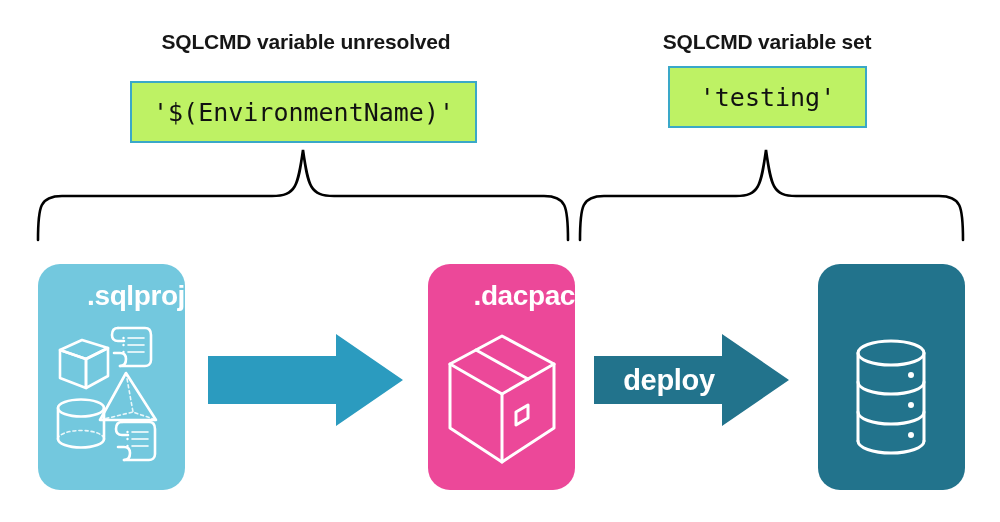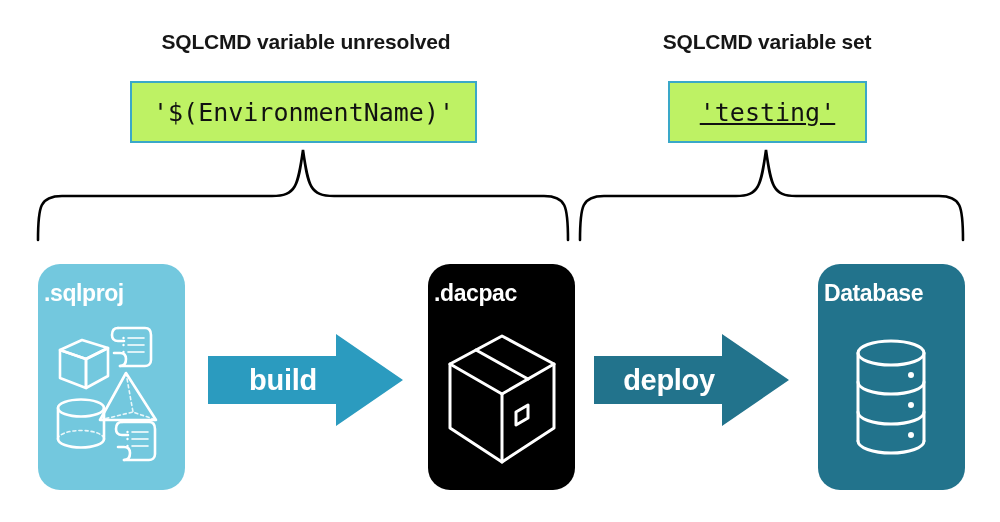--- a/index.html
+++ b/index.html
@@ -40,21 +40,21 @@
     background: #bef264;
     display: flex;
     align-items: center;
     justify-content: center;
     font-family: "DejaVu Sans Mono", monospace;
     font-size: 25px;
     color: #111111;
     letter-spacing: 0px;
   }
   #code-box-left  { left: 130px; top: 81px; width: 347px; height: 62px; }
-  #code-box-right { left: 668px; top: 81px; width: 199px; height: 62px; text-decoration: underline; }
+  #code-box-right { left: 668px; top: 66px; width: 199px; height: 62px; }
 
   
   .brace-svg {
     position: absolute;
     top: 0;
     left: 0;
     width: 1000px;
     height: 522px;
     pointer-events: none;
   }
@@ -66,37 +66,36 @@
     top: 264px;
     width: 147px;
     height: 226px;
     overflow: hidden;
   }
   .stage-label {
     position: absolute;
     top: 16px;
     left: 0;
     width: 100%;
-    text-align: left;
+    text-align: right;
     font-family: "Liberation Sans", sans-serif;
     font-weight: bold;
-    font-size: 23px;
+    font-size: 28px;
     color: #ffffff;
     letter-spacing: -0.4px;
-    margin-left: 6px;
   }
   .stage-icon {
     position: absolute;
     left: 0;
     top: 52px;
     width: 100%;
     height: 168px;
   }
   #box-sqlproj  { left: 38px;  background: #73C8DE; }
-  #box-dacpac   { left: 428px; background: #000000; }
+  #box-dacpac   { left: 428px; background: #ec4899; }
   #box-database { left: 818px; background: #22738C; }
 
   
   .arrow-wrap {
     position: absolute;
     top: 334px;
     width: 195px;
     height: 92px;
   }
   #arrow-build  { left: 208px; }
@@ -208,21 +207,20 @@
         </g>
 
       </g>
     </svg>
   </div>
 
   <div class="arrow-wrap" id="arrow-build">
     <svg viewBox="0 0 195 92" width="195" height="92">
       <polygon points="0,22 128,22 128,0 195,46 128,92 128,70 0,70" fill="#2B9BBF"></polygon>
     </svg>
-    <div class="arrow-label">build</div>
   </div>
 
   <div class="stage-box" id="box-dacpac">
     <div class="stage-label">.dacpac</div>
     <svg class="stage-icon" viewBox="0 0 147 168">
       <g fill="none" stroke="#ffffff" stroke-width="3" stroke-linejoin="round" stroke-linecap="round">
 
         <path d="M 22,48 L 74,20 L 126,48 L 126,112 L 74,146 L 22,112 Z"></path>
 
         <path d="M 22,48 L 74,78 L 126,48"></path>
@@ -237,21 +235,20 @@
   </div>
 
   <div class="arrow-wrap" id="arrow-deploy">
     <svg viewBox="0 0 195 92" width="195" height="92">
       <polygon points="0,22 128,22 128,0 195,46 128,92 128,70 0,70" fill="#22738C"></polygon>
     </svg>
     <div class="arrow-label">deploy</div>
   </div>
 
   <div class="stage-box" id="box-database">
-    <div class="stage-label">Database</div>
     <svg class="stage-icon" viewBox="0 0 147 168">
       <g fill="none" stroke="#ffffff" stroke-width="3" stroke-linejoin="round" stroke-linecap="round">
         <ellipse cx="73" cy="37" rx="33" ry="12"></ellipse>
         <path d="M 40,37 L 40,125"></path>
         <path d="M 106,37 L 106,125"></path>
         <path d="M 40,125 C 40,131.6 54.8,137 73,137 C 91.2,137 106,131.6 106,125"></path>
         <path d="M 40,66 C 40,72.6 54.8,78 73,78 C 91.2,78 106,72.6 106,66"></path>
         <path d="M 40,96 C 40,102.6 54.8,108 73,108 C 91.2,108 106,102.6 106,96"></path>
         <circle cx="93" cy="59" r="3" fill="#ffffff" stroke="none"></circle>
         <circle cx="93" cy="89" r="3" fill="#ffffff" stroke="none"></circle>

